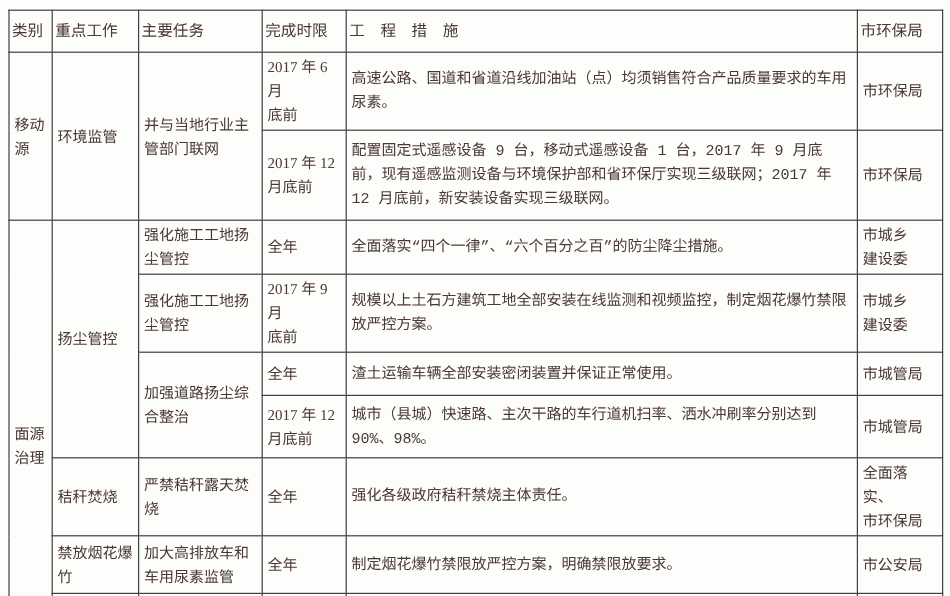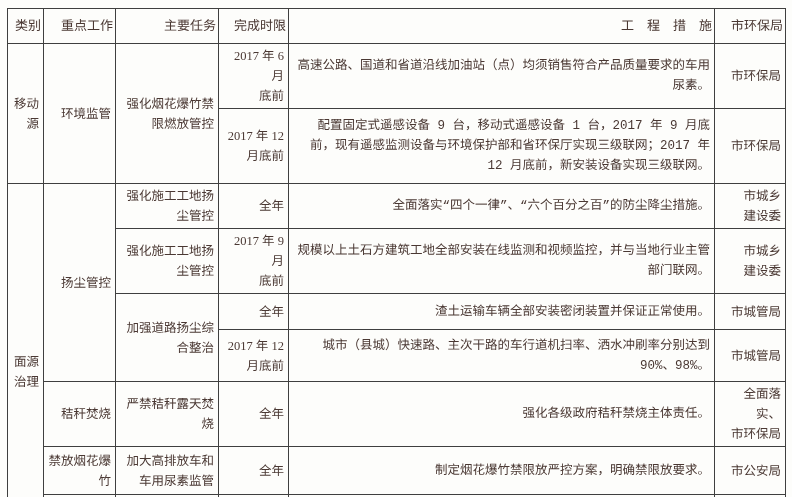--- a/index.html
+++ b/index.html
@@ -24,21 +24,21 @@
     table-layout: fixed;
     color: #4a3833;
   }
   table.doc-table td, table.doc-table th {
     border: 1px solid #3f3f3f;
     vertical-align: middle;
     font-weight: normal;
     font-size: 12.5px;
     line-height: 1.6;
     padding: 2px 4px;
-    text-align: right;
+    text-align: left;
     overflow: hidden;
   }
   table.doc-table th {
     font-size: 13px;
     padding: 2px 2px;
   }
   td.measure {
     text-align: left;
     padding: 3px 7px;
     font-family: Liberation Mono, monospace;
@@ -66,21 +66,21 @@
       <th>重点工作</th>
       <th>主要任务</th>
       <th>完成时限</th>
       <th>工　程　措　施</th>
       <th>市环保局</th>
     </tr>
 
     <tr style="height:50px">
       <td rowspan="2">移动源</td>
       <td rowspan="2">环境监管</td>
-      <td rowspan="2">强化烟花爆竹禁限燃放管控</td>
+      <td rowspan="2">并与当地行业主管部门联网</td>
       <td class="pl">2017 年 6 月
 底前</td>
       <td class="measure">高速公路、国道和省道沿线加油站（点）均须销售符合产品质量要求的车用尿素。</td>
       <td class="pl">市环保局</td>
     </tr>
 
     <tr style="height:75px">
       <td class="pl">2017 年 12
 月底前</td>
       <td class="measure">配置固定式遥感设备 9 台，移动式遥感设备 1 台，2017 年 9 月底前，现有遥感监测设备与环境保护部和省环保厅实现三级联网；2017 年 12 月底前，新安装设备实现三级联网。</td>
@@ -94,21 +94,21 @@
       <td class="pl">全年</td>
       <td class="measure">全面落实“四个一律”、“六个百分之百”的防尘降尘措施。</td>
       <td class="pl">市城乡
 建设委</td>
     </tr>
 
     <tr style="height:49px">
       <td>强化施工工地扬尘管控</td>
       <td class="pl">2017 年 9 月
 底前</td>
-      <td class="measure">规模以上土石方建筑工地全部安装在线监测和视频监控，并与当地行业主管部门联网。</td>
+      <td class="measure">规模以上土石方建筑工地全部安装在线监测和视频监控，制定烟花爆竹禁限放严控方案。</td>
       <td class="pl">市城乡
 建设委</td>
     </tr>
 
     <tr style="height:36px">
       <td rowspan="2">加强道路扬尘综合整治</td>
       <td class="pl">全年</td>
       <td class="measure">渣土运输车辆全部安装密闭装置并保证正常使用。</td>
       <td class="pl">市城管局</td>
     </tr>

